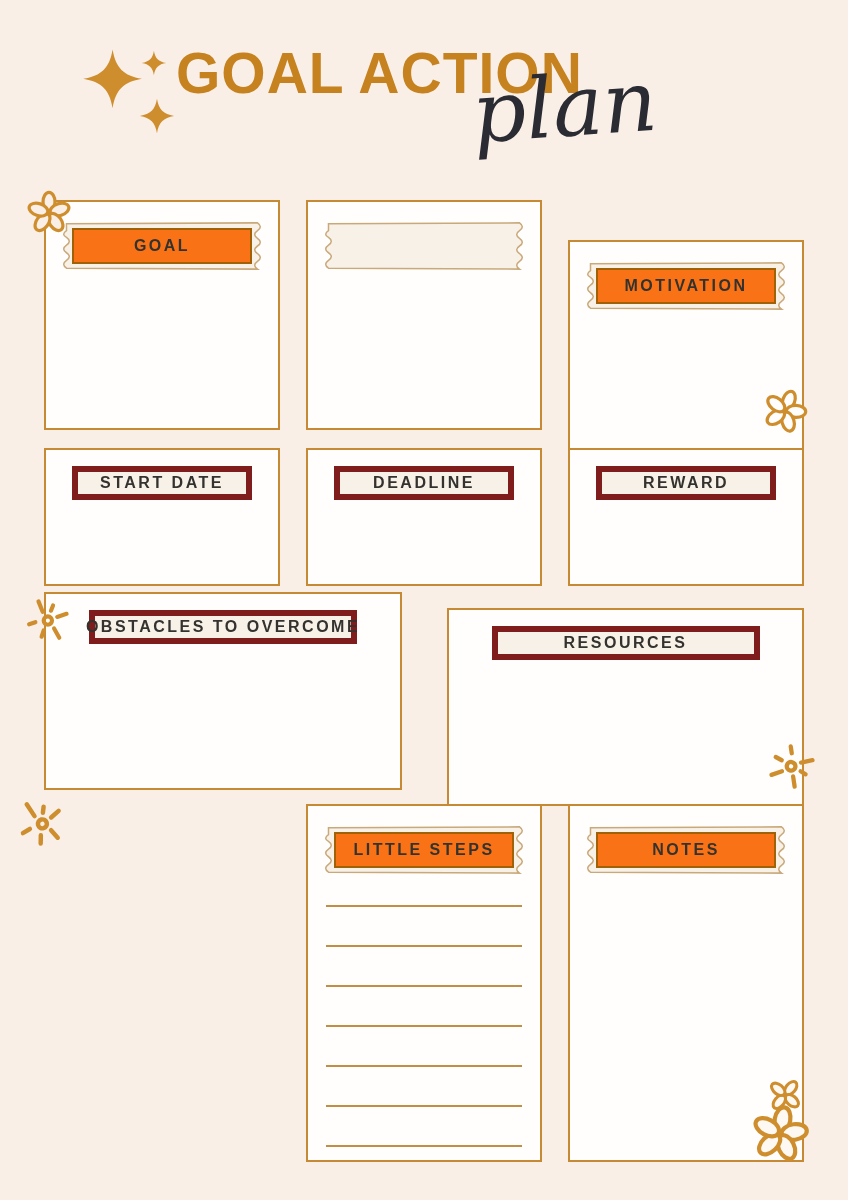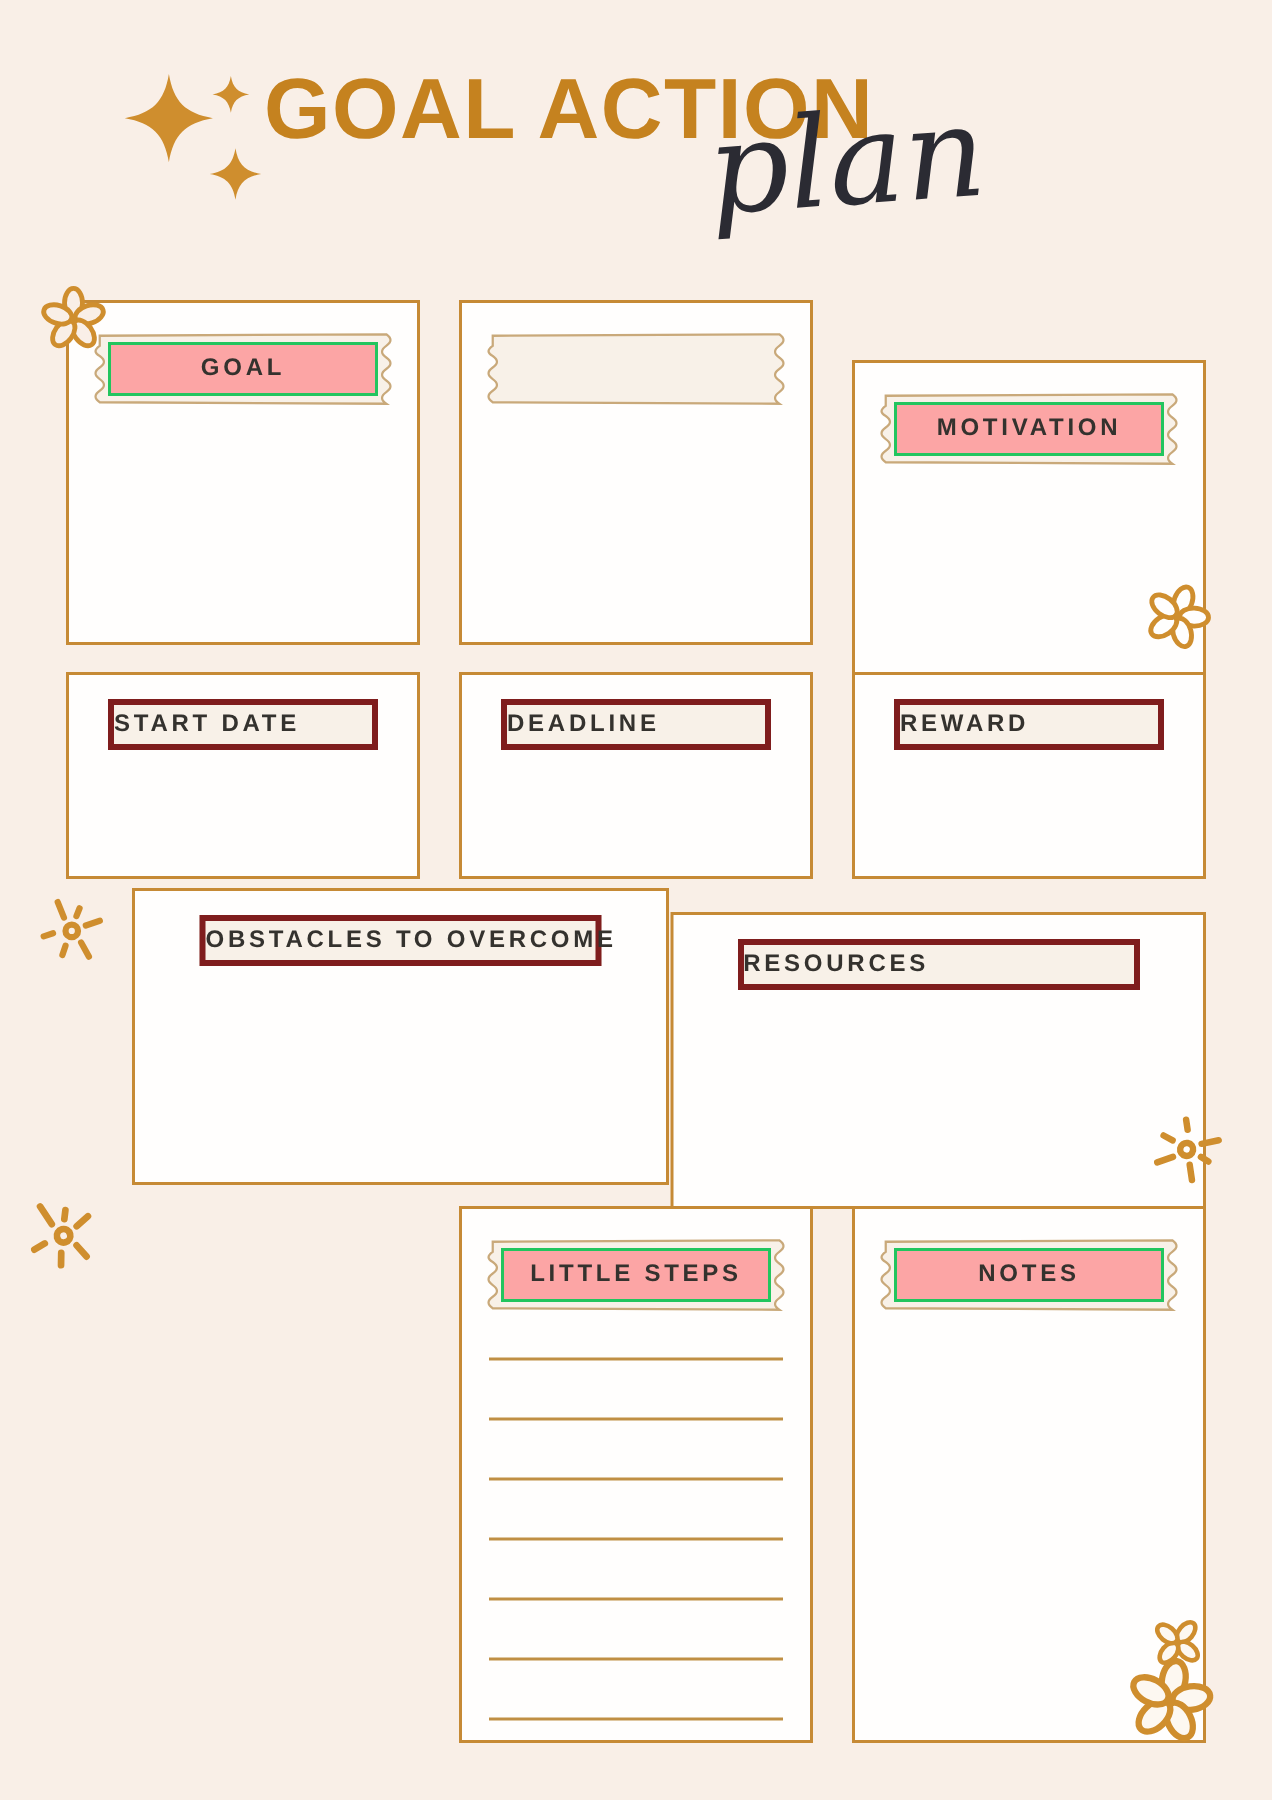--- a/index.html
+++ b/index.html
@@ -22,40 +22,40 @@
   .box{position:absolute;border:2px solid #c68a35;background:#fffefd;box-sizing:border-box;}
   
   .b-goal      {left:44px; top:200px;width:236px;height:230px;}
   .b-why       {left:306px;top:200px;width:236px;height:230px;}
   .b-motivation{left:568px;top:200px;width:236px;height:230px;margin-top:40px;}
   
   .b-start   {left:44px; top:448px;width:236px;height:138px;}
   .b-deadline{left:306px;top:448px;width:236px;height:138px;}
   .b-reward  {left:568px;top:448px;width:236px;height:138px;}
   
-  .b-obstacles{left:44px; top:592px;width:358px;height:198px;margin-left:44px;}
+  .b-obstacles{left:44px; top:592px;width:358px;height:198px;}
   .b-resources{left:447px;top:592px;width:357px;height:198px;margin-top:16px;}
   
   .b-big   {left:44px; top:804px;width:236px;height:358px;}
   .b-little{left:306px;top:804px;width:236px;height:358px;}
   .b-notes {left:568px;top:804px;width:236px;height:358px;}
 
   
   .washi{position:absolute;left:13px;right:13px;top:17px;height:54px;}
   .washi-bg{position:absolute;left:0;top:0;width:100%;height:100%;}
   .washi-inner{
     position:absolute;left:13px;right:13px;top:9px;bottom:9px;
-    border:2px solid #22c55e;background:#fca5a5;
+    border:2px solid #a16207;background:#f97316;
     display:flex;align-items:center;justify-content:center;
   }
   
   .plain-label{
     position:absolute;top:16px;left:50%;transform:translateX(-50%);
-    width:180px;height:34px;border:4px solid #7f1d1d;background:#f8f1e8;
-    display:flex;align-items:center;justify-content:flex-start;box-sizing:border-box;
+    width:180px;height:34px;border:6px solid #7f1d1d;background:#f8f1e8;
+    display:flex;align-items:center;justify-content:center;box-sizing:border-box;
   }
   .plain-label.wide{width:268px;}
   .label-text{
     font-size:16px;font-weight:600;letter-spacing:2.5px;color:#34322e;white-space:nowrap;
   }
   
   .rules{position:absolute;left:18px;right:18px;top:99px;display:flex;flex-direction:column;gap:38px;}
   .rule{height:2px;background:#c08f44;}
   
   .doodle{position:absolute;}

